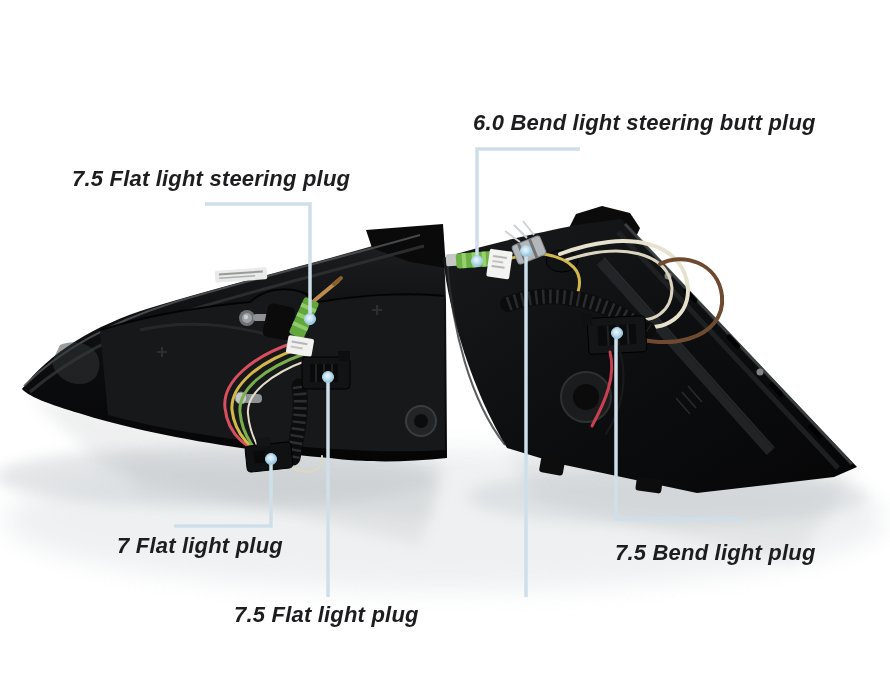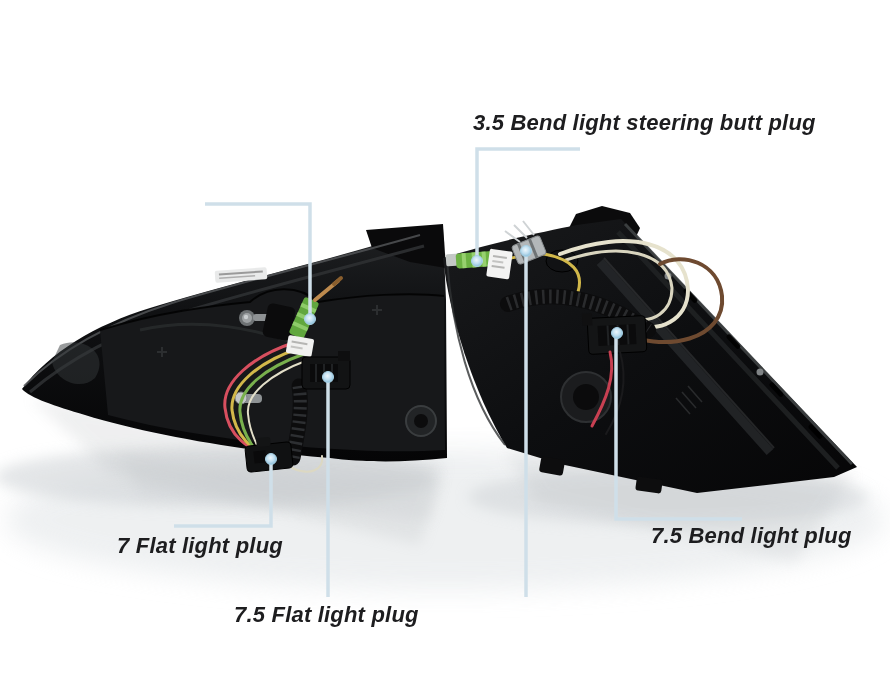--- a/index.html
+++ b/index.html
@@ -11,21 +11,21 @@
   .callout-label{
     position:absolute;z-index:3;white-space:nowrap;
     font-style:italic;font-weight:600;font-size:22px;line-height:26px;
     color:#1d1d1f;letter-spacing:.2px;
   }
   .lbl-flat-steering{left:72px;top:166px;}
   .lbl-bend-steering{left:473px;top:110px;}
   .lbl-flat-7{left:117px;top:533px;text-align:center;}
   .lbl-flat-75{left:234px;top:602px;}
   .lbl-bend-7{left:430px;top:602px;}
-  .lbl-bend-75{left:615px;top:523px;margin-left:36px;}
+  .lbl-bend-75{left:615px;top:540px;}
 </style>
 </head>
 <body>
 
 <div id="stage">
 
   <svg id="photo-svg" width="890" height="700" viewBox="0 0 890 700">
     <defs>
       <linearGradient id="bodyGrad" x1="0" y1="0" x2="0" y2="1">
         <stop offset="0" stop-color="#1e2022"></stop>
@@ -232,18 +232,19 @@
     <g fill="url(#dotGrad)" stroke="#a9d2e6" stroke-width="1">
       <circle cx="310" cy="319" r="5.5"></circle>
       <circle cx="477" cy="261" r="5.5"></circle>
       <circle cx="271" cy="459" r="5.5"></circle>
       <circle cx="328" cy="377" r="5.5"></circle>
       <circle cx="526" cy="251" r="5.5"></circle>
       <circle cx="617" cy="333" r="5.5"></circle>
     </g>
   </svg>
 
-  <div class="callout-label lbl-bend-steering">3.5 Bend light steering butt plug</div>
+  <div class="callout-label lbl-flat-steering">7.5 Flat light steering plug</div>
+  <div class="callout-label lbl-bend-steering">6.0 Bend light steering butt plug</div>
   <div class="callout-label lbl-flat-7">7 Flat light plug</div>
   <div class="callout-label lbl-flat-75">7.5 Flat light plug</div>
   <div class="callout-label lbl-bend-75">7.5 Bend light plug</div>
 
 </div>
 
 </body></html>

